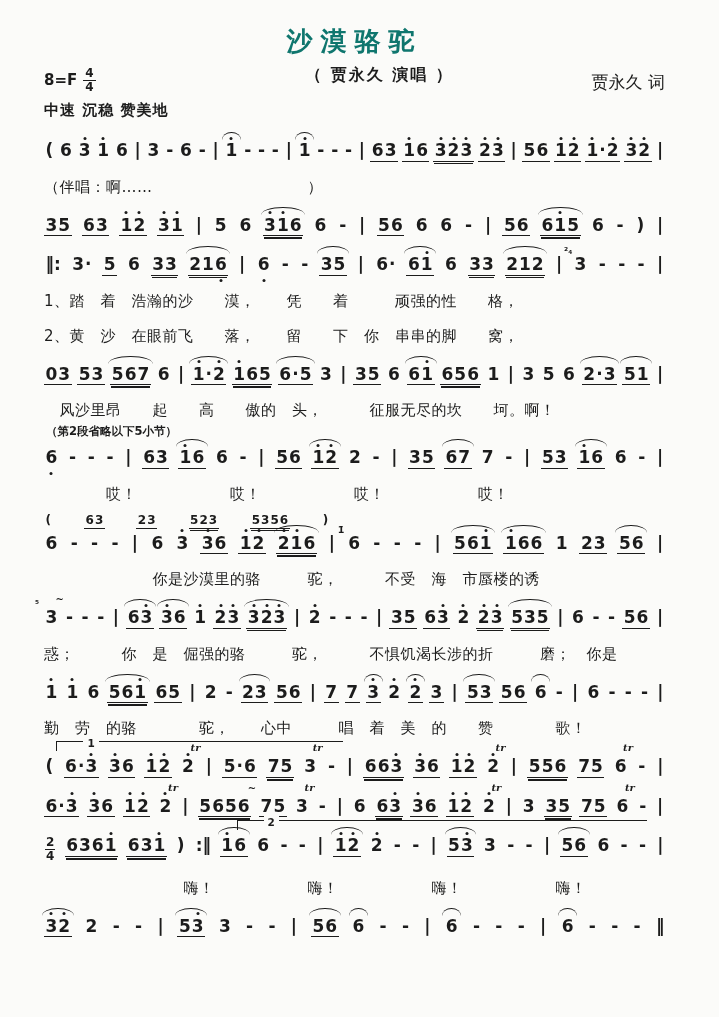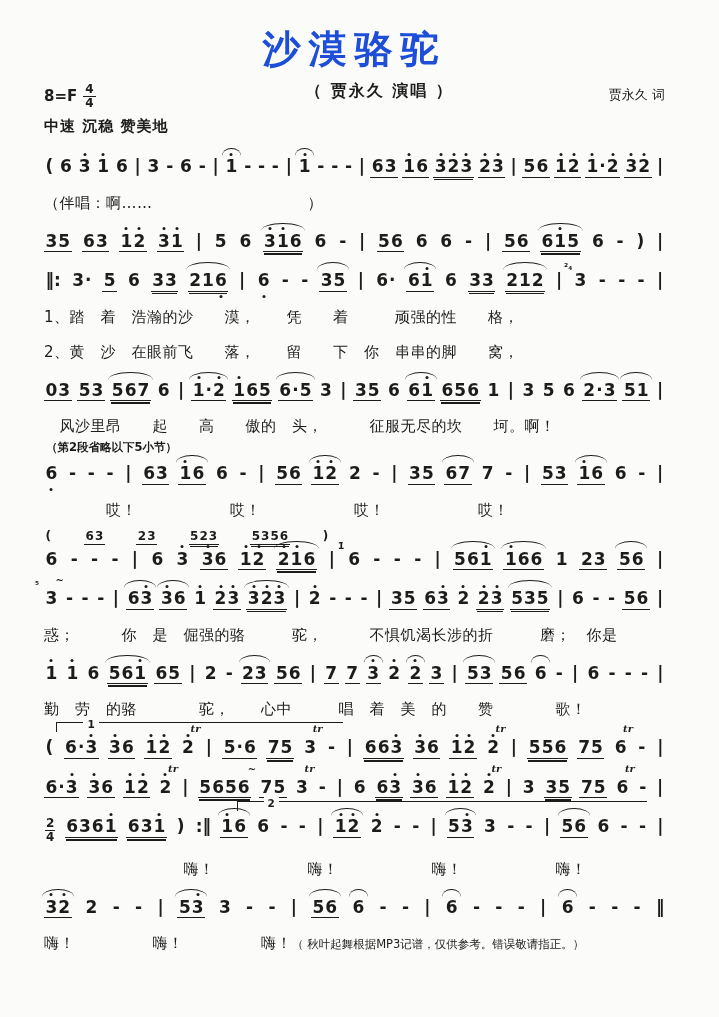--- a/index.html
+++ b/index.html
@@ -6,31 +6,31 @@
   body{
     width:719px;height:1017px;overflow:hidden;box-sizing:border-box;
     background:#fbfbf9;color:#1c1c1c;
     font-family:"DejaVu Sans","Liberation Sans",sans-serif;
     padding:14px 54px 8px 44px;
   }
   
   header{position:relative;}
   h1{
     margin:10px 0 6px;text-align:center;
-    font-size:38px;font-weight:bold;letter-spacing:8px;color:#1d4ed8;
+    font-size:26px;font-weight:bold;letter-spacing:8px;color:#0f766e;
   }
   .hdr-grid{display:grid;grid-template-columns:170px 1fr 120px;align-items:start;}
   .subtitle{text-align:center;font-size:16px;font-weight:bold;letter-spacing:2px;}
   .keyblock{font-size:15px;font-weight:bold;white-space:nowrap;padding-top:2px;}
   .frac{display:inline-flex;flex-direction:column;vertical-align:middle;
         font-size:12px;line-height:1.05;text-align:center;margin-left:6px;}
   .frac b:first-child{border-bottom:1.3px solid #1c1c1c;padding:0 2px;}
   .tempo{font-size:15px;font-weight:bold;margin-top:8px;letter-spacing:1px;}
   .credits{text-align:right;font-family:"DejaVu Serif","Liberation Serif",serif;
-           font-size:13px;line-height:1.8;white-space:nowrap;padding-top:2px;}
+           font-size:17px;line-height:1.8;white-space:nowrap;padding-top:2px;}
   
   main{margin-top:6px;}
   .system{position:relative;margin-top:4px;}
   .ann{font-size:11.5px;font-weight:bold;margin:2px 0 -6px 2px;}
   .cells{
     position:relative;display:flex;justify-content:space-between;align-items:baseline;
     padding-top:15px;font-size:17px;font-weight:bold;line-height:1.15;
   }
   .cells.mini{font-size:12px;padding-top:6px;margin-bottom:-10px;width:46%;}
   .cell{position:relative;white-space:nowrap;padding:0 1px;}
@@ -253,20 +253,21 @@
         <span class="cell"><span class="ch">-</span></span>
         <span class="cell"><span class="ch">-</span></span>
         <span class="cell"><span class="ch">|</span></span>
         <span class="cell u1"><span class="ch">5</span><span class="ch">6</span><span class="ch da">1</span><i class="arc"></i></span>
         <span class="cell u1"><span class="ch da">1</span><span class="ch">6</span><span class="ch">6</span><i class="arc"></i></span>
         <span class="cell"><span class="ch">1</span></span>
         <span class="cell u1"><span class="ch">2</span><span class="ch">3</span></span>
         <span class="cell u1"><span class="ch">5</span><span class="ch">6</span><i class="arc"></i></span>
         <span class="cell"><span class="ch">|</span></span>
       </div>
+      <div class="lyric">　　　　　　　你是沙漠里的骆　　　驼，　　　不受　海　市蜃楼的诱</div>
     </section>
     <section class="system">
       <div class="cells">
         <span class="cell"><span class="ch">3</span><i class="tr">~</i><i class="pre">⁵</i></span>
         <span class="cell"><span class="ch">-</span></span>
         <span class="cell"><span class="ch">-</span></span>
         <span class="cell"><span class="ch">-</span></span>
         <span class="cell"><span class="ch">|</span></span>
         <span class="cell u1"><span class="ch">6</span><span class="ch da">3</span><i class="arc"></i></span>
         <span class="cell u1"><span class="ch da">3</span><span class="ch">6</span><i class="arc"></i></span>
@@ -437,15 +438,14 @@
         <span class="cell"><span class="ch">-</span></span>
         <span class="cell"><span class="ch">-</span></span>
         <span class="cell"><span class="ch">-</span></span>
         <span class="cell"><span class="ch">|</span></span>
         <span class="cell"><span class="ch">6</span><i class="arc"></i></span>
         <span class="cell"><span class="ch">-</span></span>
         <span class="cell"><span class="ch">-</span></span>
         <span class="cell"><span class="ch">-</span></span>
         <span class="cell barx"><span class="ch">‖</span></span>
       </div>
-      <div class="lyric">嗨！　　　　　嗨！　　　　　嗨！<span class="small-note">（ 秋叶起舞根据MP3记谱，仅供参考。错误敬请指正。）</span></div>
     </section>
   </main>
 
 </body></html>

